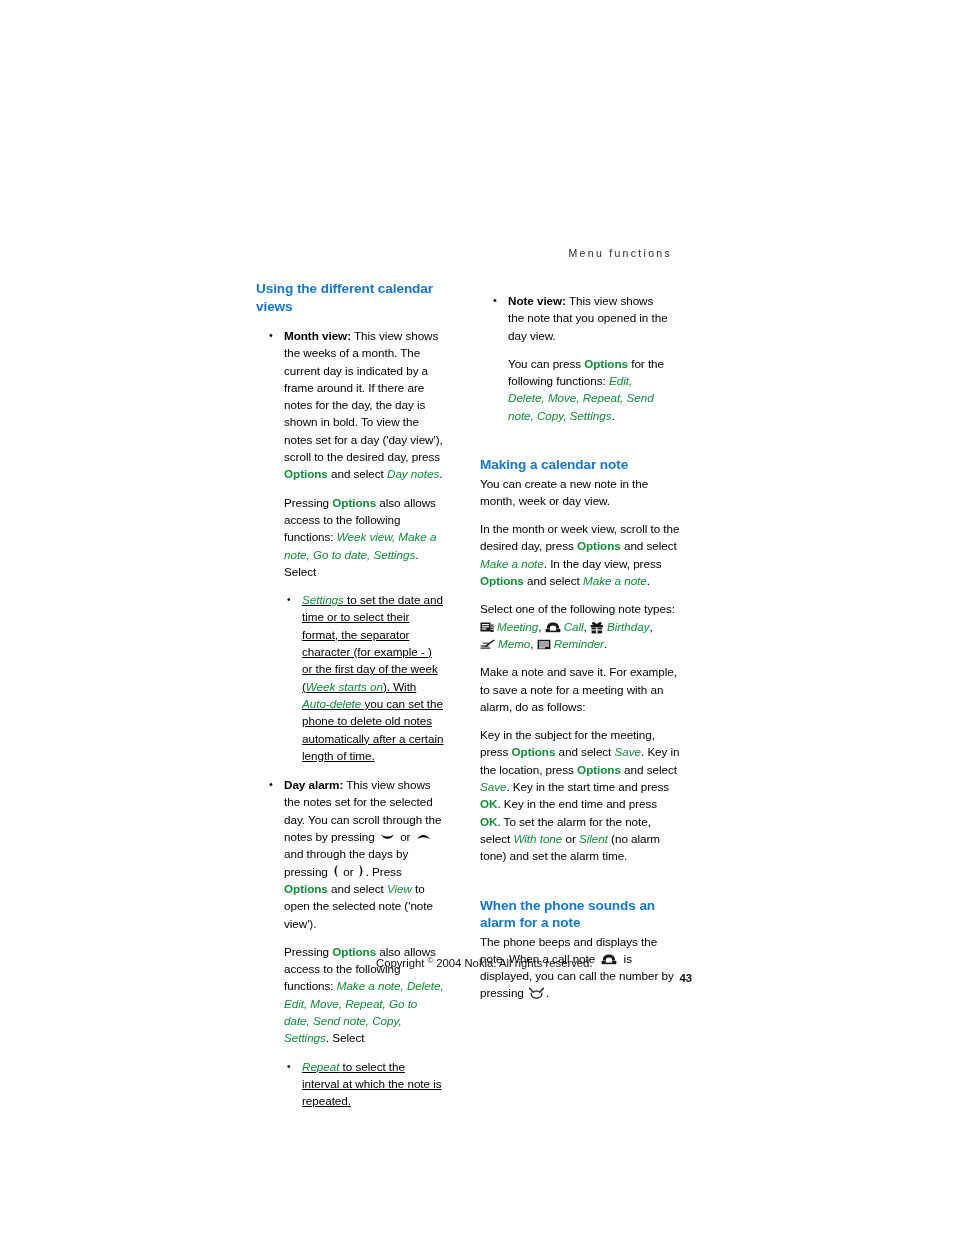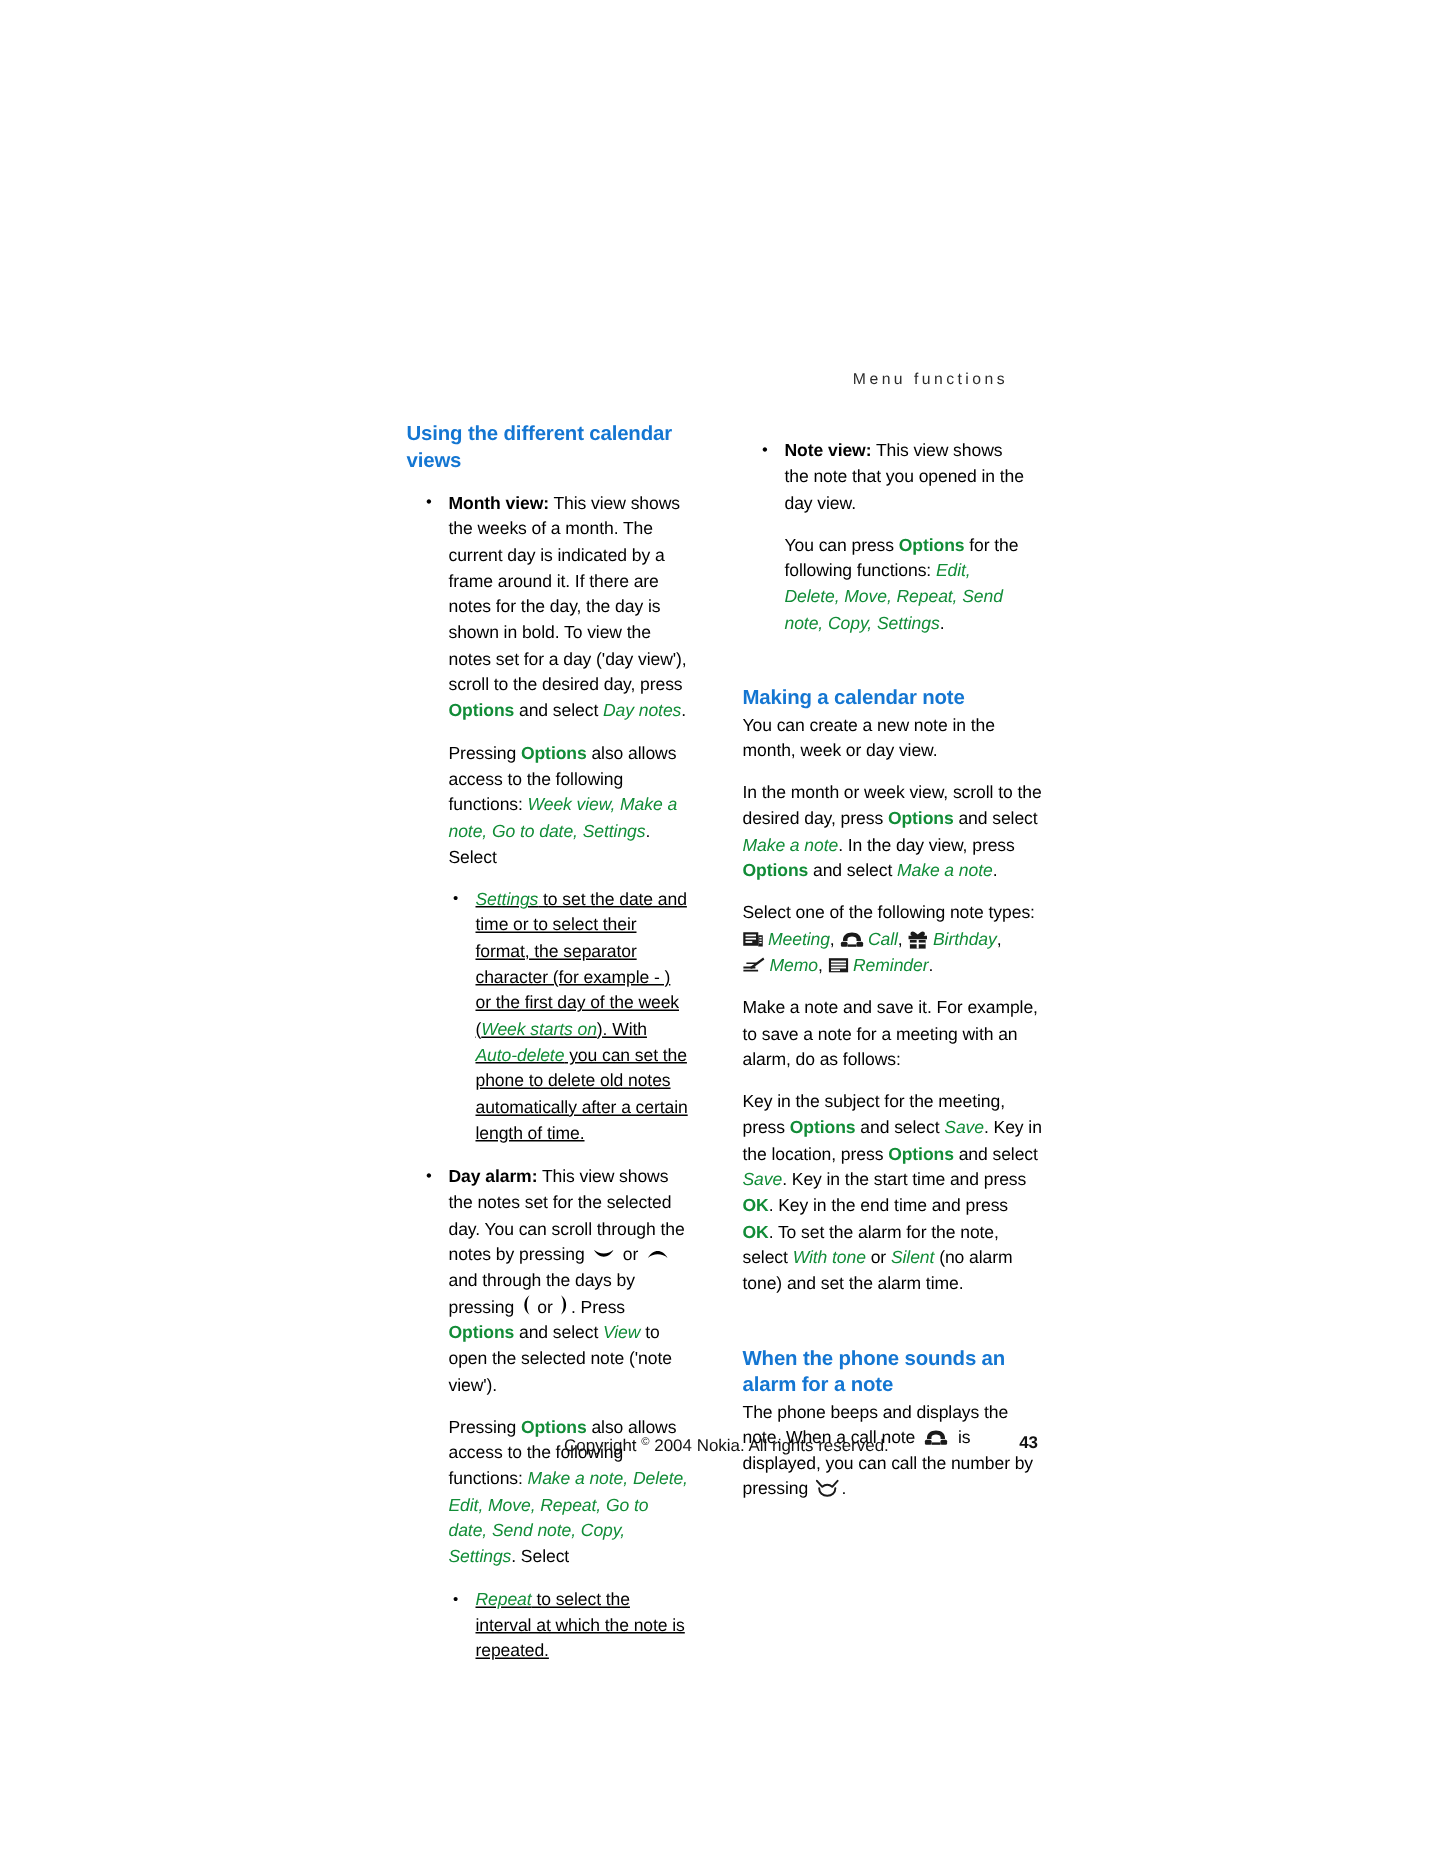--- a/index.html
+++ b/index.html
@@ -34,21 +34,21 @@
     text-align: right;
     font-size: 10.5px;
     font-weight: normal;
     letter-spacing: 2.3px;
     color: #2b2b2b;
     white-space: nowrap;
   }
 
   .columns {
     position: absolute;
-    left: 271px;
+    left: 256px;
     top: 280px;
     width: 424px;
     display: flex;
     gap: 24px;
     align-items: flex-start;
   }
   .col {
     width: 200px;
     flex: 0 0 200px;
   }
@@ -154,21 +154,21 @@
   }
   .footer .copy {
     position: absolute;
     left: 108px;
     top: 0;
     white-space: nowrap;
   }
   .footer .pagenum {
     position: absolute;
     right: 0;
-    top: 0;
+    top: 16px;
     font-weight: bold;
   }
   .footer sup {
     font-size: 7.5px;
     vertical-align: 4px;
   }
 </style>
 </head>
 <body>
 

